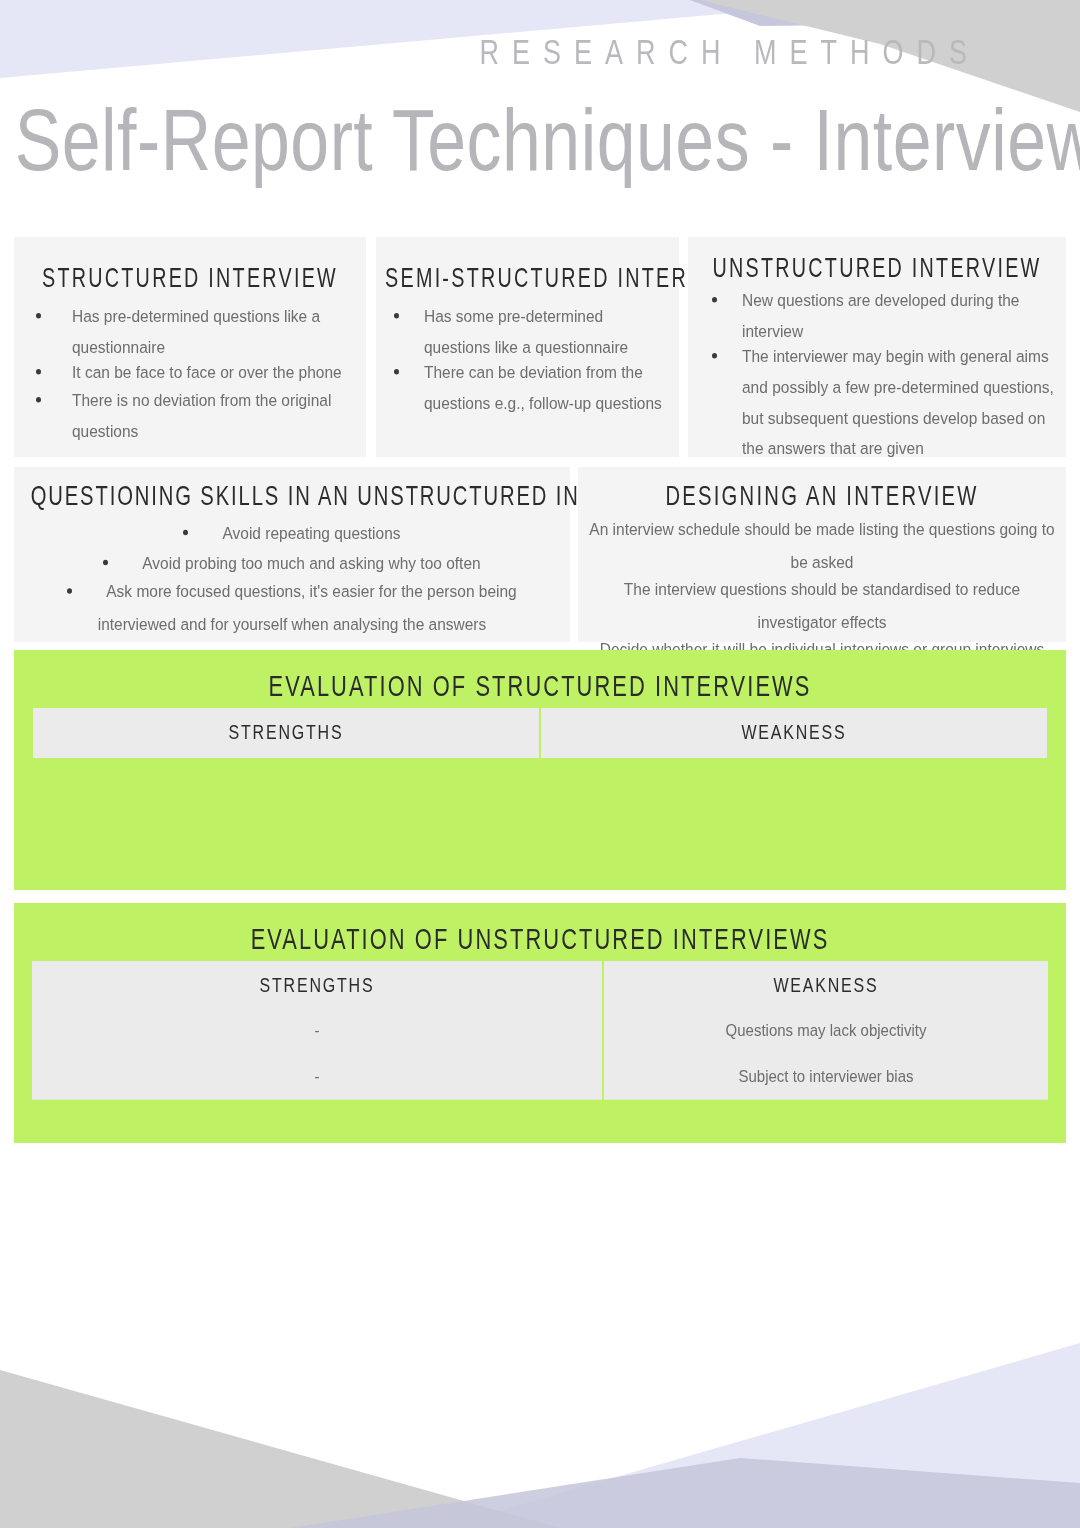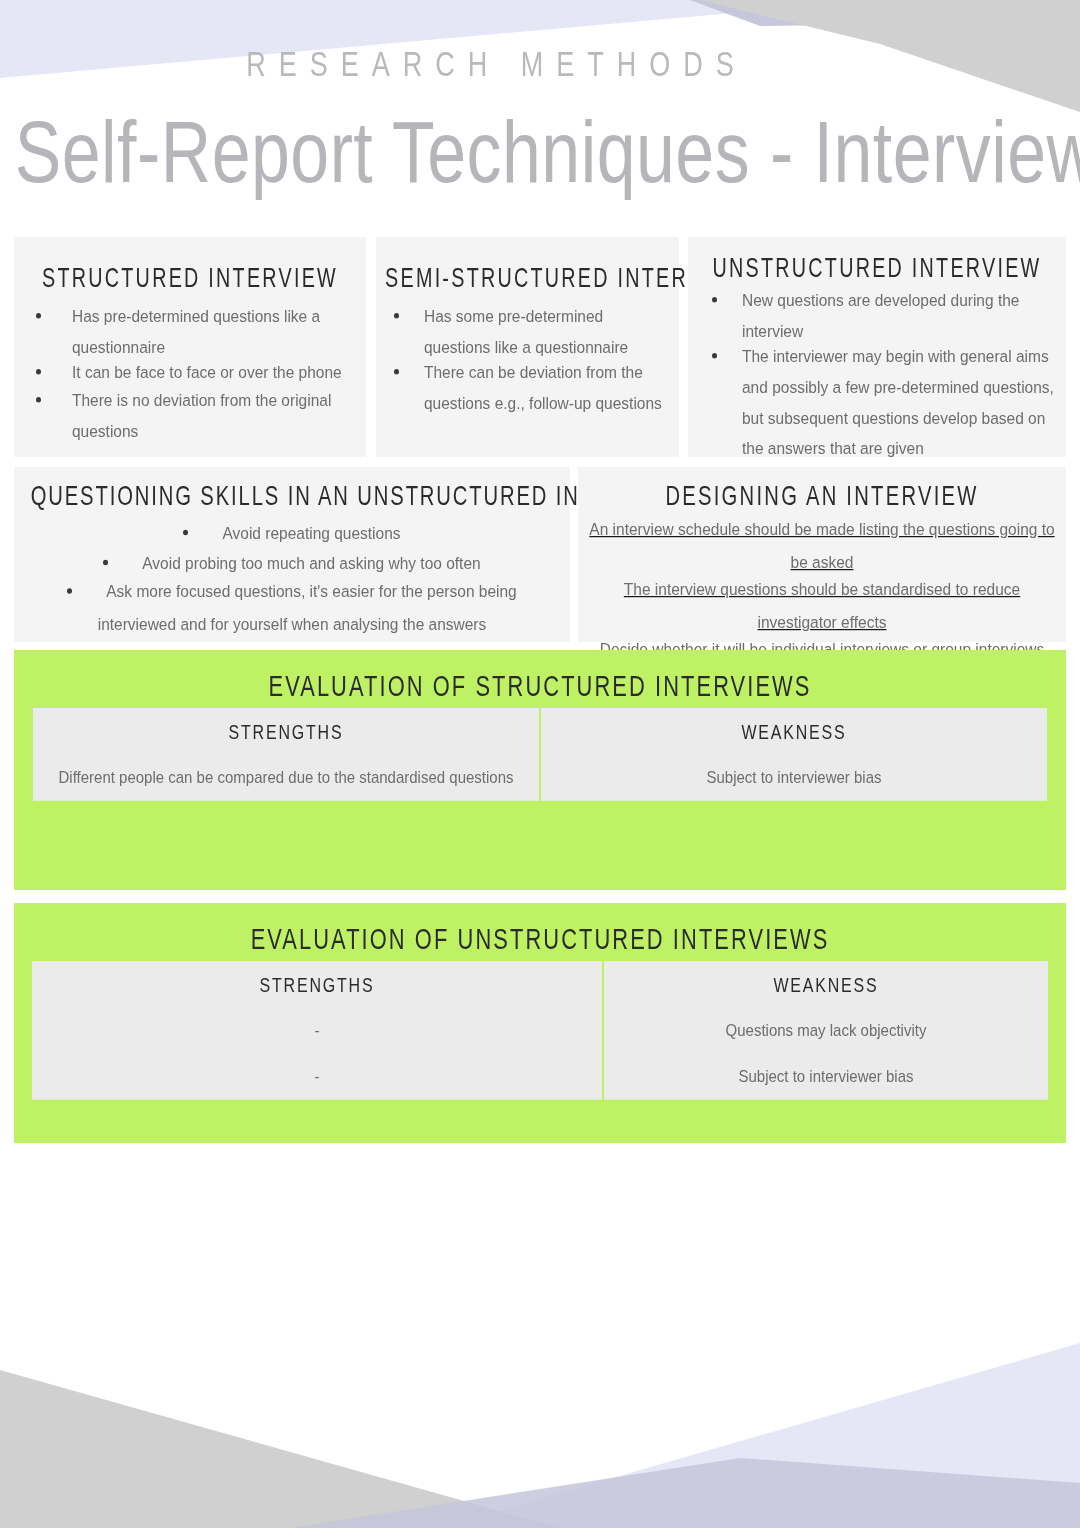--- a/index.html
+++ b/index.html
@@ -25,24 +25,24 @@
   .deco {
     position: absolute;
     pointer-events: none;
   }
   #deco-top  { top: 0;    left: 0; width: 1080px; height: 230px; }
   #deco-bot  { bottom: 0; left: 0; width: 1080px; height: 210px; }
 
   
   #header {
     position: absolute;
-    top: 44px;
+    top: 32px;
     left: 0;
     width: 980px;
-    text-align: center;
+    text-align: right;
     z-index: 5;
   }
   #eyebrow {
     font-family: "Liberation Sans", sans-serif;
     font-size: 27px;
     letter-spacing: 13px;
     color: #b9b9bd;
     font-weight: 300;
     text-indent: 13px;
     transform: scaleY(1.32);
@@ -147,21 +147,20 @@
     border-radius: 50%;
     background: #3a3a3a;
     vertical-align: middle;
     margin-right: 34px;
     margin-bottom: 3px;
   }
   .plain-lines {
     margin-top: 10px;
     list-style: none;
     text-align: center;
-    text-decoration: underline;
   }
   .plain-lines li {
     font-family: "Liberation Sans", sans-serif;
     font-size: 15.5px;
     line-height: 30px;
     color: #6d6d6d;
     font-weight: 300;
     padding: 0 10px;
     transform: scaleY(1.1);
   }
@@ -290,24 +289,20 @@
           <col class="c1">
           <col class="c2">
         </colgroup>
       <thead>
         <tr>
           <th>STRENGTHS</th>
           <th>WEAKNESS</th>
         </tr>
       </thead>
       <tbody>
-        <tr>
-          <td>Different people can be compared due to the standardised questions</td>
-          <td>Subject to interviewer bias</td>
-        </tr>
       </tbody>
     </table>
   </div>
 
   <div class="eval-panel" id="eval-unstructured">
     <div class="eval-title">EVALUATION OF UNSTRUCTURED INTERVIEWS</div>
     <table class="eval">
       <colgroup>
           <col class="c1">
           <col class="c2">

